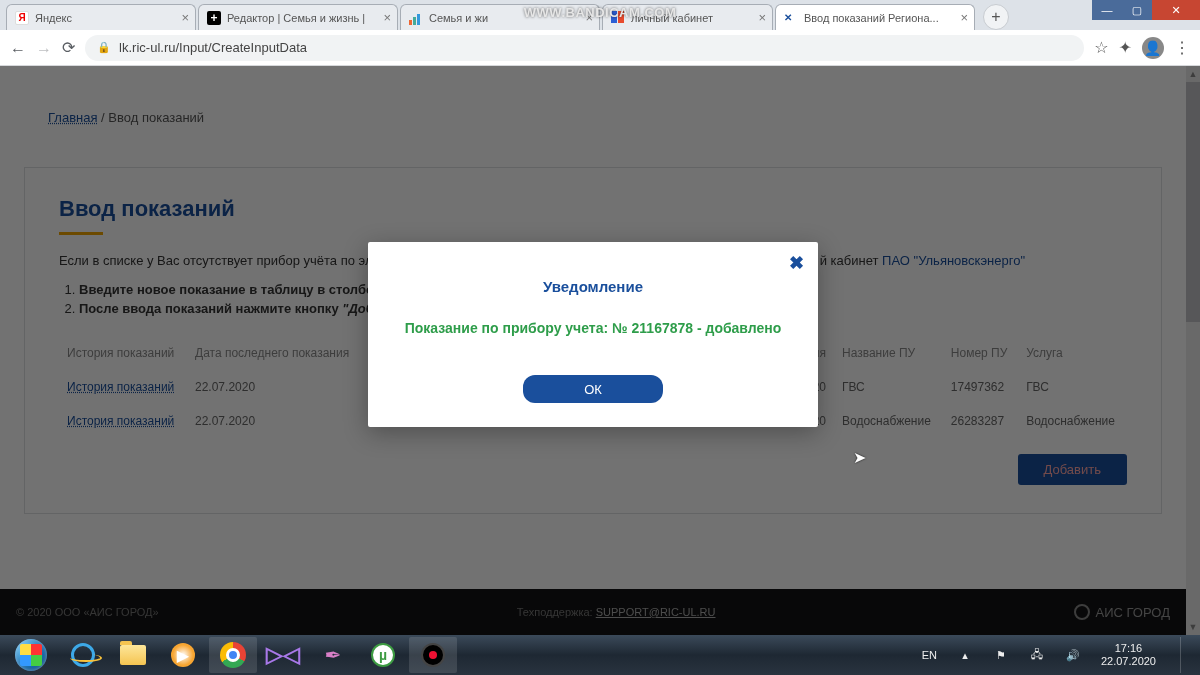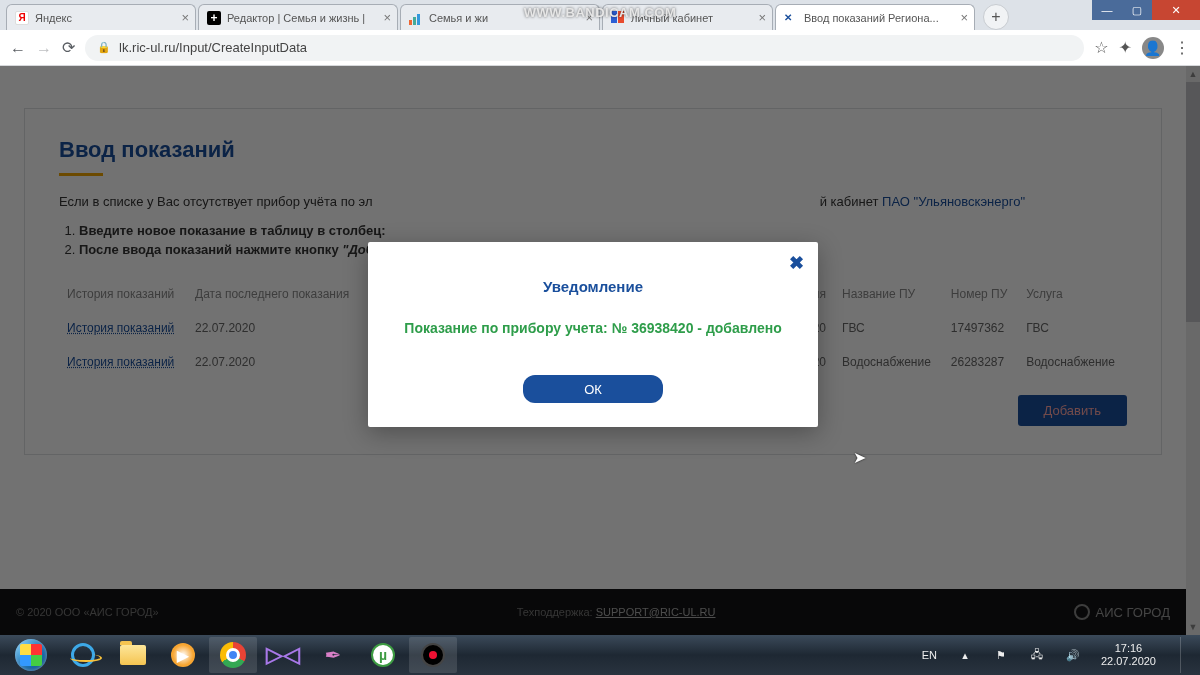--- a/index.html
+++ b/index.html
@@ -158,20 +158,24 @@
     <span class="lock">🔒</span>
     <span>lk.ric-ul.ru/Input/CreateInputData</span>
   </div>
   <span class="star-ic">☆</span>
   <span class="ext-ic">✦</span>
   <div class="user-circle">👤</div>
   <span class="dots-ic">⋮</span>
 </div>
 
 <div class="page">
+  <div class="breadcrumb">
+    <a>Главная</a>
+    / <span>Ввод показаний</span>
+  </div>
   <div class="content">
     <div class="h1">Ввод показаний</div>
     <div class="under"></div>
     <div class="intro">
       <span>Если в списке у Вас отсутствует прибор учёта по эл</span>
       <span style="display:inline-block;width:440px;"></span>
       <span>й кабинет </span>
       <a>ПАО "Ульяновскэнерго"</a>
     </div>
     <ol class="steps">
@@ -234,21 +238,21 @@
     <span>АИС ГОРОД</span>
   </span>
 </div>
 
 <div class="dim"></div>
 
 <div class="modal">
   <span class="modal-x">✖</span>
   <div class="modal-title">Уведомление</div>
   <div class="modal-body">
-    <div>Показание по прибору учета: № 36938420 - добавлено</div>
+    <div>Показание по прибору учета: № 21167878 - добавлено</div>
   </div>
   <button class="modal-ok">ОК</button>
 </div>
 
 <div class="watermark">WWW.BANDICAM.COM</div>
 
 <div class="cursor">➤</div>
 
 <div class="taskbar">
   <div class="tb-item start">

